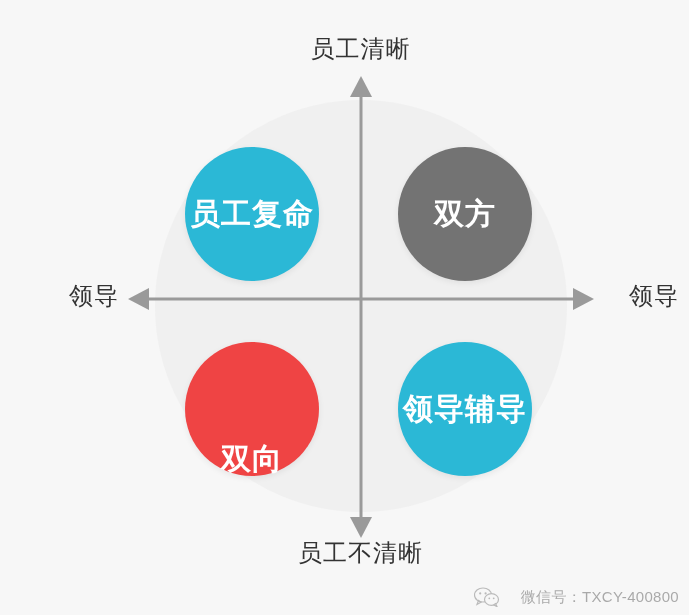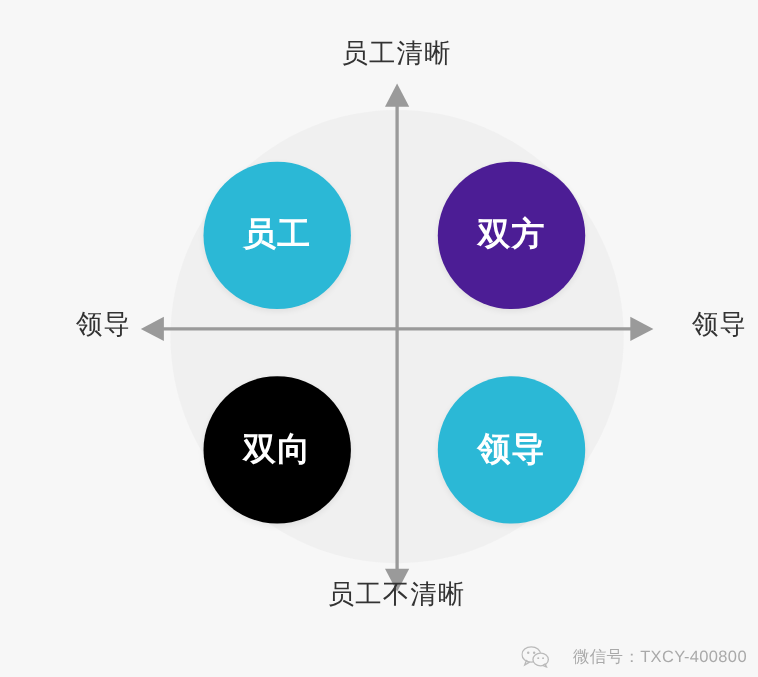--- a/index.html
+++ b/index.html
@@ -77,21 +77,21 @@
     color: #333333;
     font-size: 24px;
     line-height: 1.33;
     letter-spacing: 1px;
     text-align: center;
     white-space: nowrap;
   }
   .axis-label span { display: block; padding-left: 32px; }
 
   .label-top    { left: 0; right: 0; top: 33px; text-align: center; }
-  .label-bottom { left: 0; right: 0; top: 525px; text-align: center; }
+  .label-bottom { left: 0; right: 0; top: 537px; text-align: center; }
   .label-left   { left: 18px; top: 280px; width: 120px; }
   .label-right  { left: 592px; top: 280px; width: 92px; }
 
   
   .watermark {
     position: absolute;
     right: 10px;
     bottom: 8px;
     display: flex;
     align-items: center;
@@ -124,32 +124,34 @@
     <line x1="133" y1="299" x2="589" y2="299" stroke="#9a9a9a" stroke-width="3"></line>
 
     <polygon points="361,76 350,97 372,97" fill="#9a9a9a"></polygon>
     <polygon points="361,538 350,517 372,517" fill="#9a9a9a"></polygon>
     <polygon points="128,299 149,288 149,310" fill="#9a9a9a"></polygon>
     <polygon points="594,299 573,288 573,310" fill="#9a9a9a"></polygon>
   </svg>
 
   <div class="bubble q2" style="background: rgb(43, 184, 214);">
     <span>员工</span>
+    <span>复命</span>
   </div>
 
-  <div class="bubble q1" style="background: #4c1d95;">
+  <div class="bubble q1" style="background: #737373;">
     <span>双方</span>
   </div>
 
-  <div class="bubble q3" style="background: #000000;">
+  <div class="bubble q3" style="background: #ef4444; align-items: flex-end;">
     <span>双向</span>
   </div>
 
   <div class="bubble q4" style="background: rgb(43, 184, 214);">
     <span>领导</span>
+    <span>辅导</span>
   </div>
 
   <div class="axis-label label-top">
     <span>员工清晰</span>
   </div>
 
   <div class="axis-label label-bottom">
     <span>员工不清晰</span>
   </div>
 

